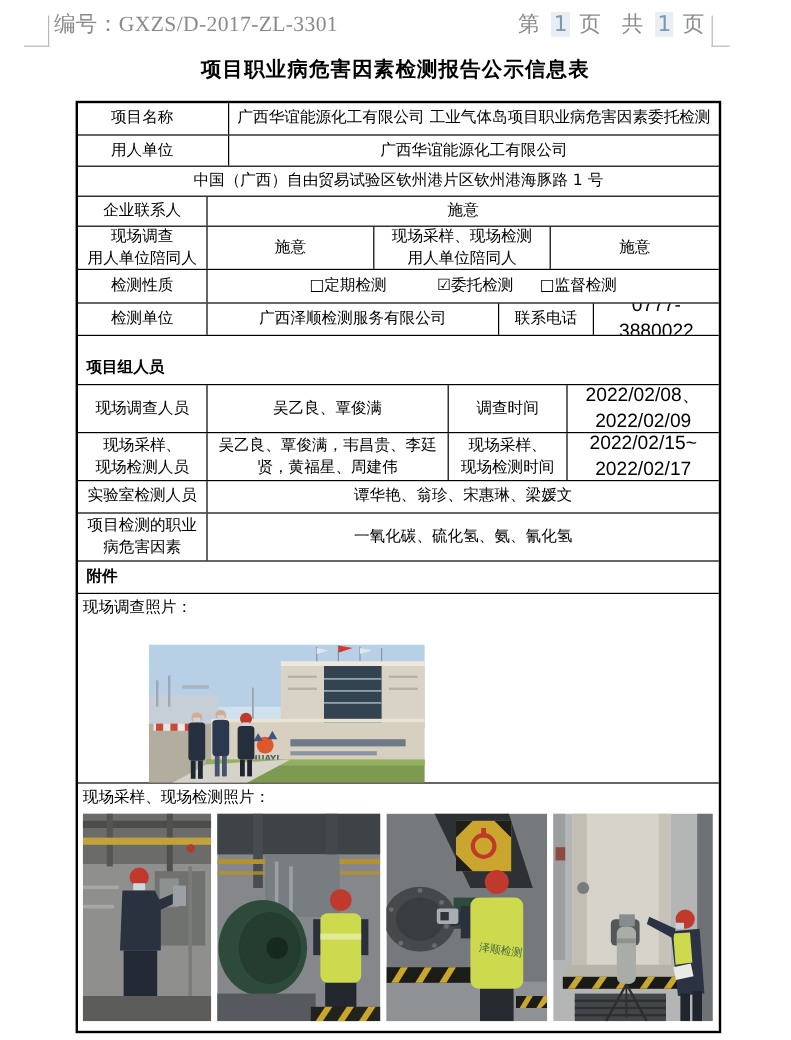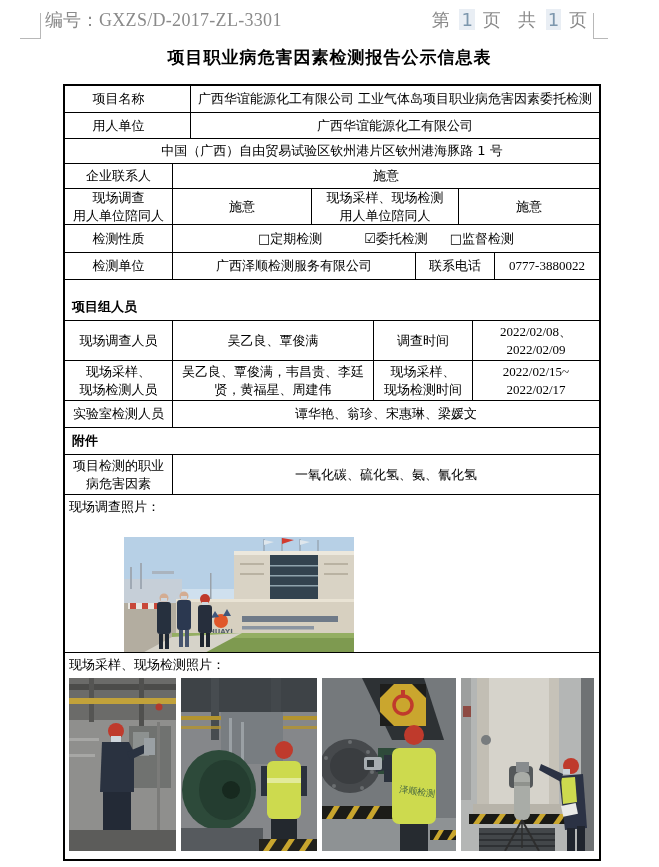--- a/index.html
+++ b/index.html
@@ -27,21 +27,21 @@
     text-align:center;white-space:pre-line;font-size:13px;line-height:1.35;padding:1px 3px;overflow:hidden;
   }
   .tcell:first-child{border-left:none;}
   .c-label{width:107px;flex:none;}
   .c-flex{flex:1;}
   .c-139{width:139px;flex:none;} .c-147{width:147px;flex:none;}
   .c-243{width:243px;flex:none;} .c-79{width:79px;flex:none;}
   .c-201{width:201px;flex:none;} .c-99{width:99px;flex:none;}
   .h26{height:26px;gap:18px;} .h25{height:25px;} .h36{height:36px;} .h28{height:28px;justify-content:flex-end;} .h27{height:27px;}
   .h41{height:41px;} .h40{height:40px;} .h158{height:158px;} .h207{height:207px;}
-  .mono{font-family:Liberation Serif, serif;font-size:13px;}
+  .mono{font-family:Liberation Sans, sans-serif;font-size:16px;}
   .section-cell{justify-content:flex-start;align-items:flex-end;font-weight:bold;text-align:left;padding:4px 7px;}
   .attach-cell{justify-content:flex-start;align-items:center;font-weight:bold;text-align:left;padding:2px 7px;}
   .photo-row-cell{flex-direction:column;align-items:flex-start;justify-content:flex-start;padding:3px 4px;text-align:left;}
   .nature-cell{gap:0;}
   .nature-opt{display:inline-block;}
   .nature-opt.o1{margin-right:42px;} .nature-opt.o2{margin-right:22px;}
   .survey-photo-wrap{margin-left:55px;margin-top:4px;}
   .photos-strip{display:flex;gap:5px;margin-top:4px;}
   svg{display:block;}
 </style>
@@ -126,28 +126,28 @@
 现场检测时间</div>
       <div class="tcell c-flex mono">2022/02/15~
 2022/02/17</div>
     </div>
 
     <div class="trow h27">
       <div class="tcell c-label">实验室检测人员</div>
       <div class="tcell c-flex">谭华艳、翁珍、宋惠琳、梁媛文</div>
     </div>
 
-    <div class="trow h27">
-      <div class="tcell c-flex attach-cell">附件</div>
-    </div>
-
     <div class="trow h40">
       <div class="tcell c-label">项目检测的职业
 病危害因素</div>
       <div class="tcell c-flex">一氧化碳、硫化氢、氨、氰化氢</div>
+    </div>
+
+    <div class="trow h27">
+      <div class="tcell c-flex attach-cell">附件</div>
     </div>
 
     <div class="trow h158">
       <div class="tcell c-flex photo-row-cell">
         <span class="photo-label">现场调查照片：</span>
         <div class="survey-photo-wrap">
           <svg viewBox="0 0 230 126" width="230" height="126">
             <rect width="230" height="70" fill="#b7d0e6"></rect>
             <rect y="52" width="230" height="18" fill="#cfe0ee"></rect>
             <g>

